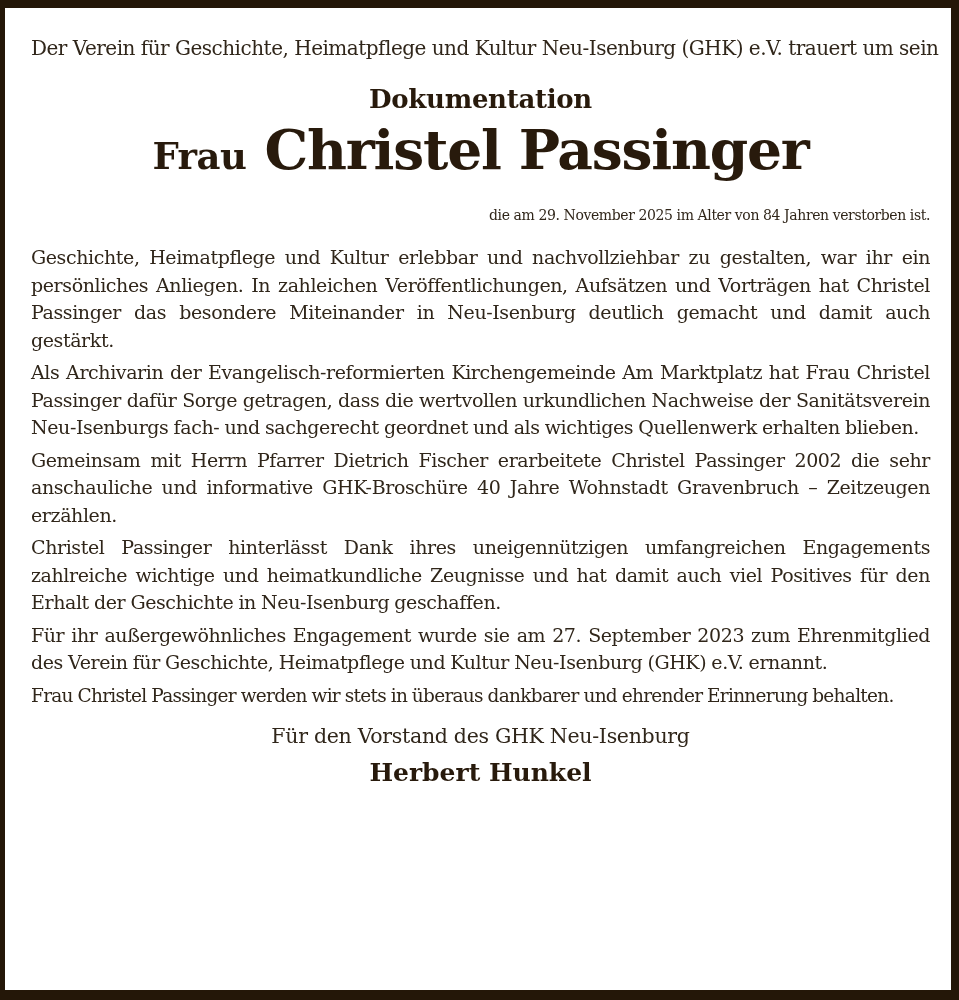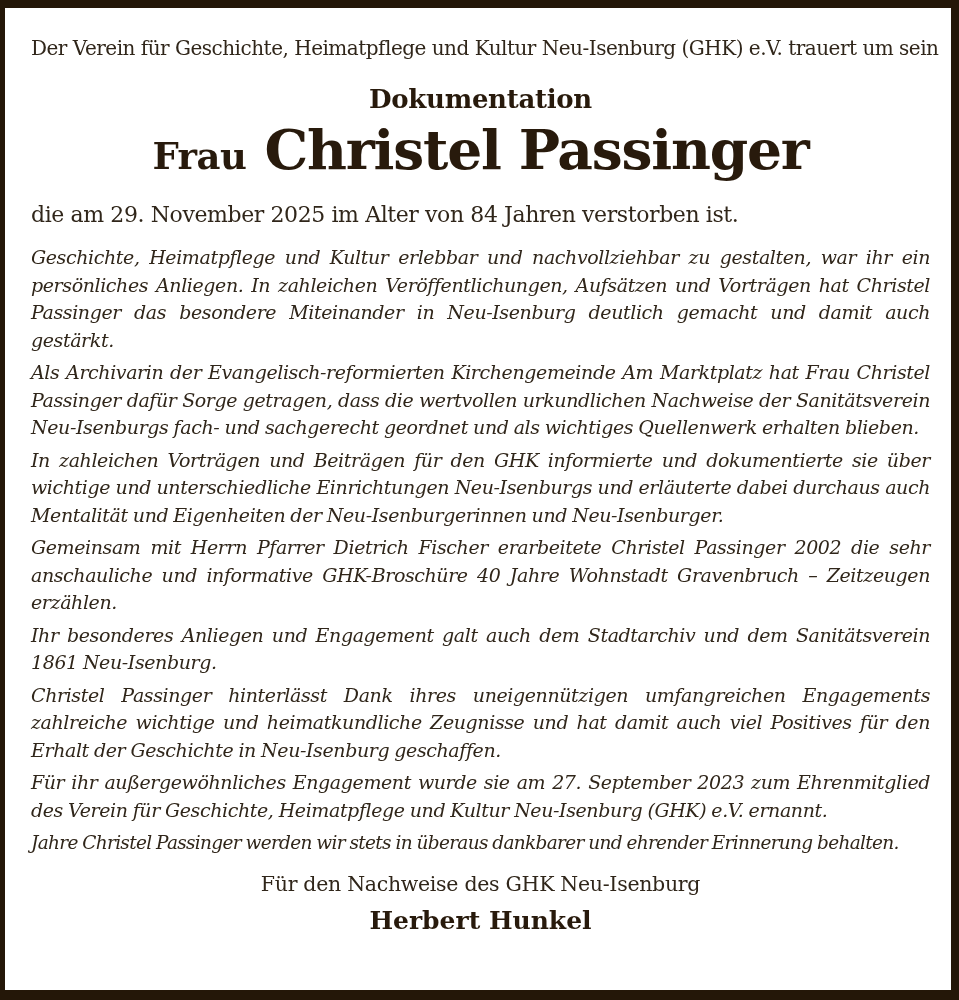--- a/index.html
+++ b/index.html
@@ -50,36 +50,35 @@
     letter-spacing: -0.5px;
     margin-right: 18px;
   }
   .person-name {
     font-size: 55px;
     font-weight: bold;
     letter-spacing: -1.2px;
   }
   .death-line {
     margin: 11px 0 0 0;
-    font-size: 22px;
+    font-size: 14px;
     line-height: 26px;
     letter-spacing: -0.4px;
-    text-align: left;
+    text-align: right;
   }
   .body-text {
     margin-top: 16px;
   }
   .body-text p {
     margin: 0 0 5px 0;
     font-size: 19px;
     line-height: 27.5px;
     letter-spacing: -0.4px;
     word-spacing: -0.5px;
     text-align: justify;
-    font-style: italic;
   }
   .body-text p.remembrance {
     font-size: 18.5px;
     letter-spacing: -0.7px;
   }
   .on-behalf {
     margin: 14px 0 0 0;
     font-size: 20.5px;
     line-height: 26px;
     letter-spacing: -0.3px;
@@ -105,25 +104,23 @@
 
   <h1 class="name-line">
     <span class="salutation">Frau</span><span class="person-name">Christel Passinger</span>
   </h1>
 
   <p class="death-line">die am 29. November 2025 im Alter von 84 Jahren verstorben ist.</p>
 
   <div class="body-text">
     <p>Geschichte, Heimatpflege und Kultur erlebbar und nachvollziehbar zu gestalten, war ihr ein persönliches Anliegen. In zahleichen Veröffentlichungen, Aufsätzen und Vorträgen hat Christel Passinger das besondere Miteinander in Neu-Isenburg deutlich gemacht und damit auch gestärkt.</p>
     <p>Als Archivarin der Evangelisch-reformierten Kirchengemeinde Am Marktplatz hat Frau Christel Passinger dafür Sorge getragen, dass die wertvollen urkundlichen Nachweise der Sanitätsverein Neu-Isenburgs fach- und sachgerecht geordnet und als wichtiges Quellenwerk erhalten blieben.</p>
-    <p>In zahleichen Vorträgen und Beiträgen für den GHK informierte und dokumentierte sie über wichtige und unterschiedliche Einrichtungen Neu-Isenburgs und erläuterte dabei durchaus auch Mentalität und Eigenheiten der Neu-Isenburgerinnen und Neu-Isenburger.</p>
     <p>Gemeinsam mit Herrn Pfarrer Dietrich Fischer erarbeitete Christel Passinger 2002 die sehr anschauliche und informative GHK-Broschüre 40 Jahre Wohnstadt Gravenbruch – Zeitzeugen erzählen.</p>
-    <p>Ihr besonderes Anliegen und Engagement galt auch dem Stadtarchiv und dem Sanitätsverein 1861 Neu-Isenburg.</p>
     <p>Christel Passinger hinterlässt Dank ihres uneigennützigen umfangreichen Engagements zahlreiche wichtige und heimatkundliche Zeugnisse und hat damit auch viel Positives für den Erhalt der Geschichte in Neu-Isenburg geschaffen.</p>
     <p>Für ihr außergewöhnliches Engagement wurde sie am 27. September 2023 zum Ehrenmitglied des Verein für Geschichte, Heimatpflege und Kultur Neu-Isenburg (GHK) e.V. ernannt.</p>
-    <p class="remembrance">Jahre Christel Passinger werden wir stets in überaus dankbarer und ehrender Erinnerung behalten.</p>
+    <p class="remembrance">Frau Christel Passinger werden wir stets in überaus dankbarer und ehrender Erinnerung behalten.</p>
   </div>
 
-  <p class="on-behalf">Für den Nachweise des GHK Neu-Isenburg</p>
+  <p class="on-behalf">Für den Vorstand des GHK Neu-Isenburg</p>
 
   <p class="signer">Herbert Hunkel</p>
 
 </div>
 
 </body></html>

